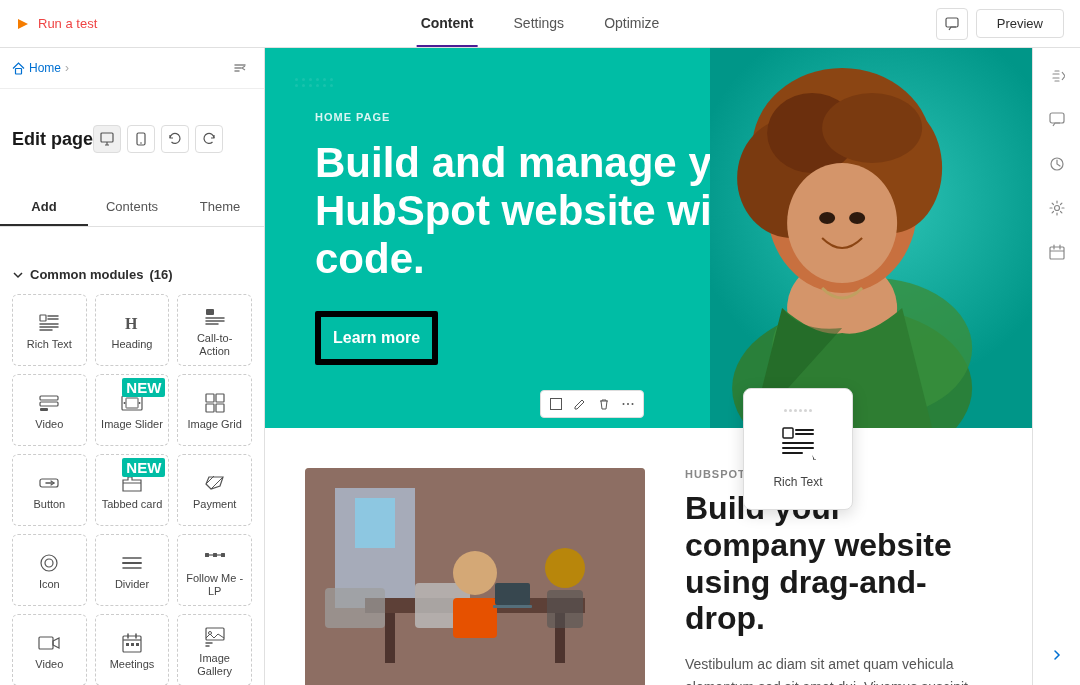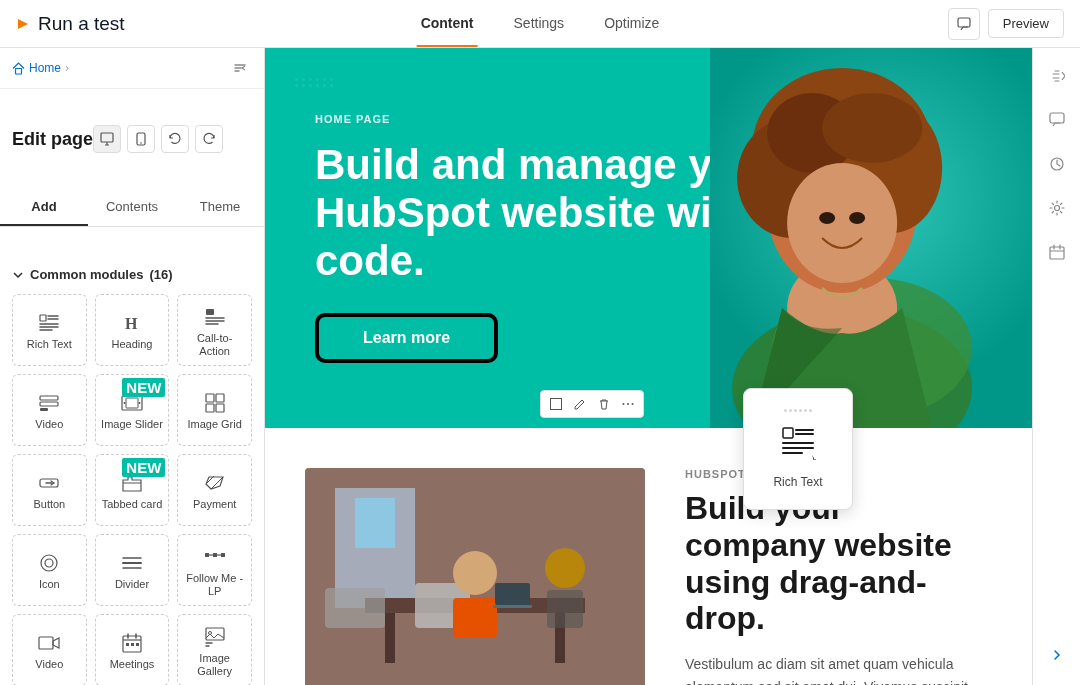--- a/index.html
+++ b/index.html
@@ -4,27 +4,27 @@
   <style>
     * { box-sizing: border-box; margin: 0; padding: 0; }
     body { font-family: -apple-system, BlinkMacSystemFont, 'Segoe UI', sans-serif; background: #f5f5f5; overflow: hidden; width: 1080px; height: 685px; }
 
     
     .top-nav {
       display: flex; align-items: center; justify-content: space-between;
       background: #fff; border-bottom: 1px solid #e0e0e0;
       height: 48px; padding: 0 16px; position: relative; z-index: 100;
     }
-    .top-nav-left { display: flex; align-items: center; gap: 8px; color: #0f172a; font-size: 19px; font-weight: 500; cursor: pointer; }
+    .top-nav-left { display: flex; align-items: center; gap: 8px; color: #ef4444; font-size: 13px; font-weight: 500; cursor: pointer; }
     .top-nav-center { display: flex; align-items: center; gap: 32px; position: absolute; left: 50%; transform: translateX(-50%); }
     .nav-tab { font-size: 14px; color: #555; cursor: pointer; padding: 14px 4px; border-bottom: 2px solid transparent; }
-    .nav-tab.active { color: #2d2d2d; font-weight: 600; border-bottom: 2px solid #f97316; }
+    .nav-tab.active { color: #2d2d2d; font-weight: 600; border-bottom: 2px solid #4c1d95; }
     .top-nav-right { display: flex; align-items: center; gap: 8px; }
     .icon-btn { width: 32px; height: 32px; border: 1px solid #ddd; background: #fff; border-radius: 4px; cursor: pointer; display: flex; align-items: center; justify-content: center; font-size: 14px; }
-    .preview-btn { background: #fff; border: 1px solid #ddd; border-radius: 4px; padding: 6px 14px; font-size: 13px; font-weight: 500; cursor: pointer; color: #2d2d2d; }
+    .preview-btn { background: #fff; border: 1px solid #ddd; border-radius: 4px; padding: 6px 20px; font-size: 13px; font-weight: 500; cursor: pointer; color: #2d2d2d; }
 
     
     .main-layout { display: flex; height: calc(685px - 48px); }
 
     
     .left-sidebar { width: 265px; background: #fff; border-right: 1px solid #e0e0e0; display: flex; flex-direction: column; flex-shrink: 0; gap: 28px; }
     .sidebar-header { display: flex; align-items: center; justify-content: space-between; padding: 8px 12px; border-bottom: 1px solid #eee; }
     .breadcrumb { display: flex; align-items: center; gap: 4px; font-size: 12px; color: #555; }
     .breadcrumb-home { color: #0070d2; cursor: pointer; }
     .collapse-btn { width: 24px; height: 24px; display: flex; align-items: center; justify-content: center; cursor: pointer; color: #888; font-size: 14px; }
@@ -47,21 +47,21 @@
     .module-label { font-size: 11px; color: #444; text-align: center; line-height: 1.2; }
     .new-badge { position: absolute; top: 3px; right: 3px; background: #00bda5; color: #fff; font-size: 15px; font-weight: 700; padding: 1px 4px; border-radius: 2px; }
 
     
     .canvas-area { flex: 1; overflow-y: auto; background: #f9a8d4; position: relative; }
 
     
     .hero-section { background: #00bda5; padding: 40px 50px; min-height: 380px; display: flex; flex-direction: column; justify-content: center; position: relative; overflow: hidden; }
     .hero-label { font-size: 11px; font-weight: 700; letter-spacing: 1px; color: rgba(255,255,255,0.85); text-transform: uppercase; margin-bottom: 16px; }
     .hero-title { font-size: 42px; font-weight: 800; color: #fff; line-height: 1.15; max-width: 580px; margin-bottom: 28px; }
-    .hero-btn { display: inline-block; border: 4px solid #000000; color: #fff; background: transparent; padding: 12px 44px; font-size: 16px; font-weight: 600; cursor: pointer; border-radius: 10px; width: fit-content; }
+    .hero-btn { display: inline-block; border: 6px solid #000000; color: #fff; background: transparent; padding: 12px 12px; font-size: 16px; font-weight: 600; cursor: pointer; border-radius: 2px; width: fit-content; }
 
     
     .section-toolbar { position: absolute; bottom: 10px; left: 275px; display: flex; gap: 2px; background: #fff; border: 1px solid #ddd; border-radius: 4px; padding: 2px 4px; z-index: 50; }
     .toolbar-btn { width: 22px; height: 22px; display: flex; align-items: center; justify-content: center; font-size: 11px; color: #555; cursor: pointer; border-radius: 2px; }
 
     
     .drag-card { position: absolute; left: 478px; top: 340px; background: #fff; border: 1px solid #ddd; border-radius: 8px; padding: 20px 24px; width: 110px; text-align: center; box-shadow: 0 4px 16px rgba(0,0,0,0.15); z-index: 60; display: flex; flex-direction: column; align-items: center; gap: 8px; }
     .drag-card-icon { font-size: 28px; color: #2d2d2d; }
     .drag-card-label { font-size: 12px; color: #444; font-weight: 500; }
 

